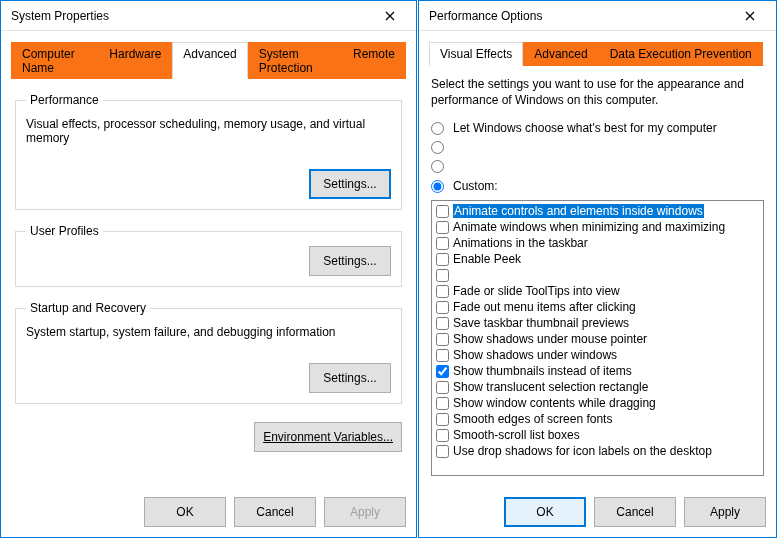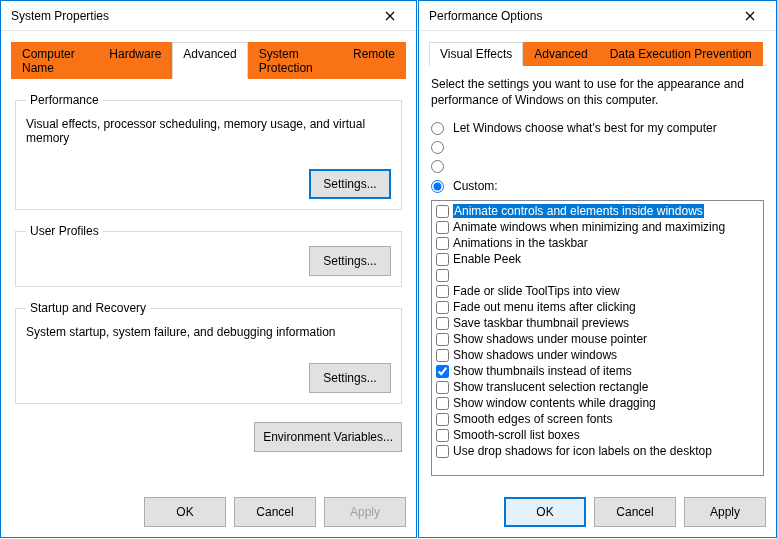--- a/index.html
+++ b/index.html
@@ -74,21 +74,21 @@
       </fieldset>
 
       <fieldset class="group">
         <legend>Startup and Recovery</legend>
         <div class="group-desc">System startup, system failure, and debugging information</div>
         <div class="btn-row">
           <button class="win">Settings...</button>
         </div>
       </fieldset>
 
-      <div class="btn-row" style="margin-top:4px;margin-right:0;">
+      <div class="btn-row" style="margin-top:4px;margin-right:0;text-decoration:underline;">
         <button class="win" style="min-width:140px;">Environment Variables...</button>
       </div>
       <div class="spacer"></div>
     </div>
   </div>
   <div class="footer">
     <button class="win">OK</button>
     <button class="win">Cancel</button>
     <button class="win disabled">Apply</button>
   </div>

